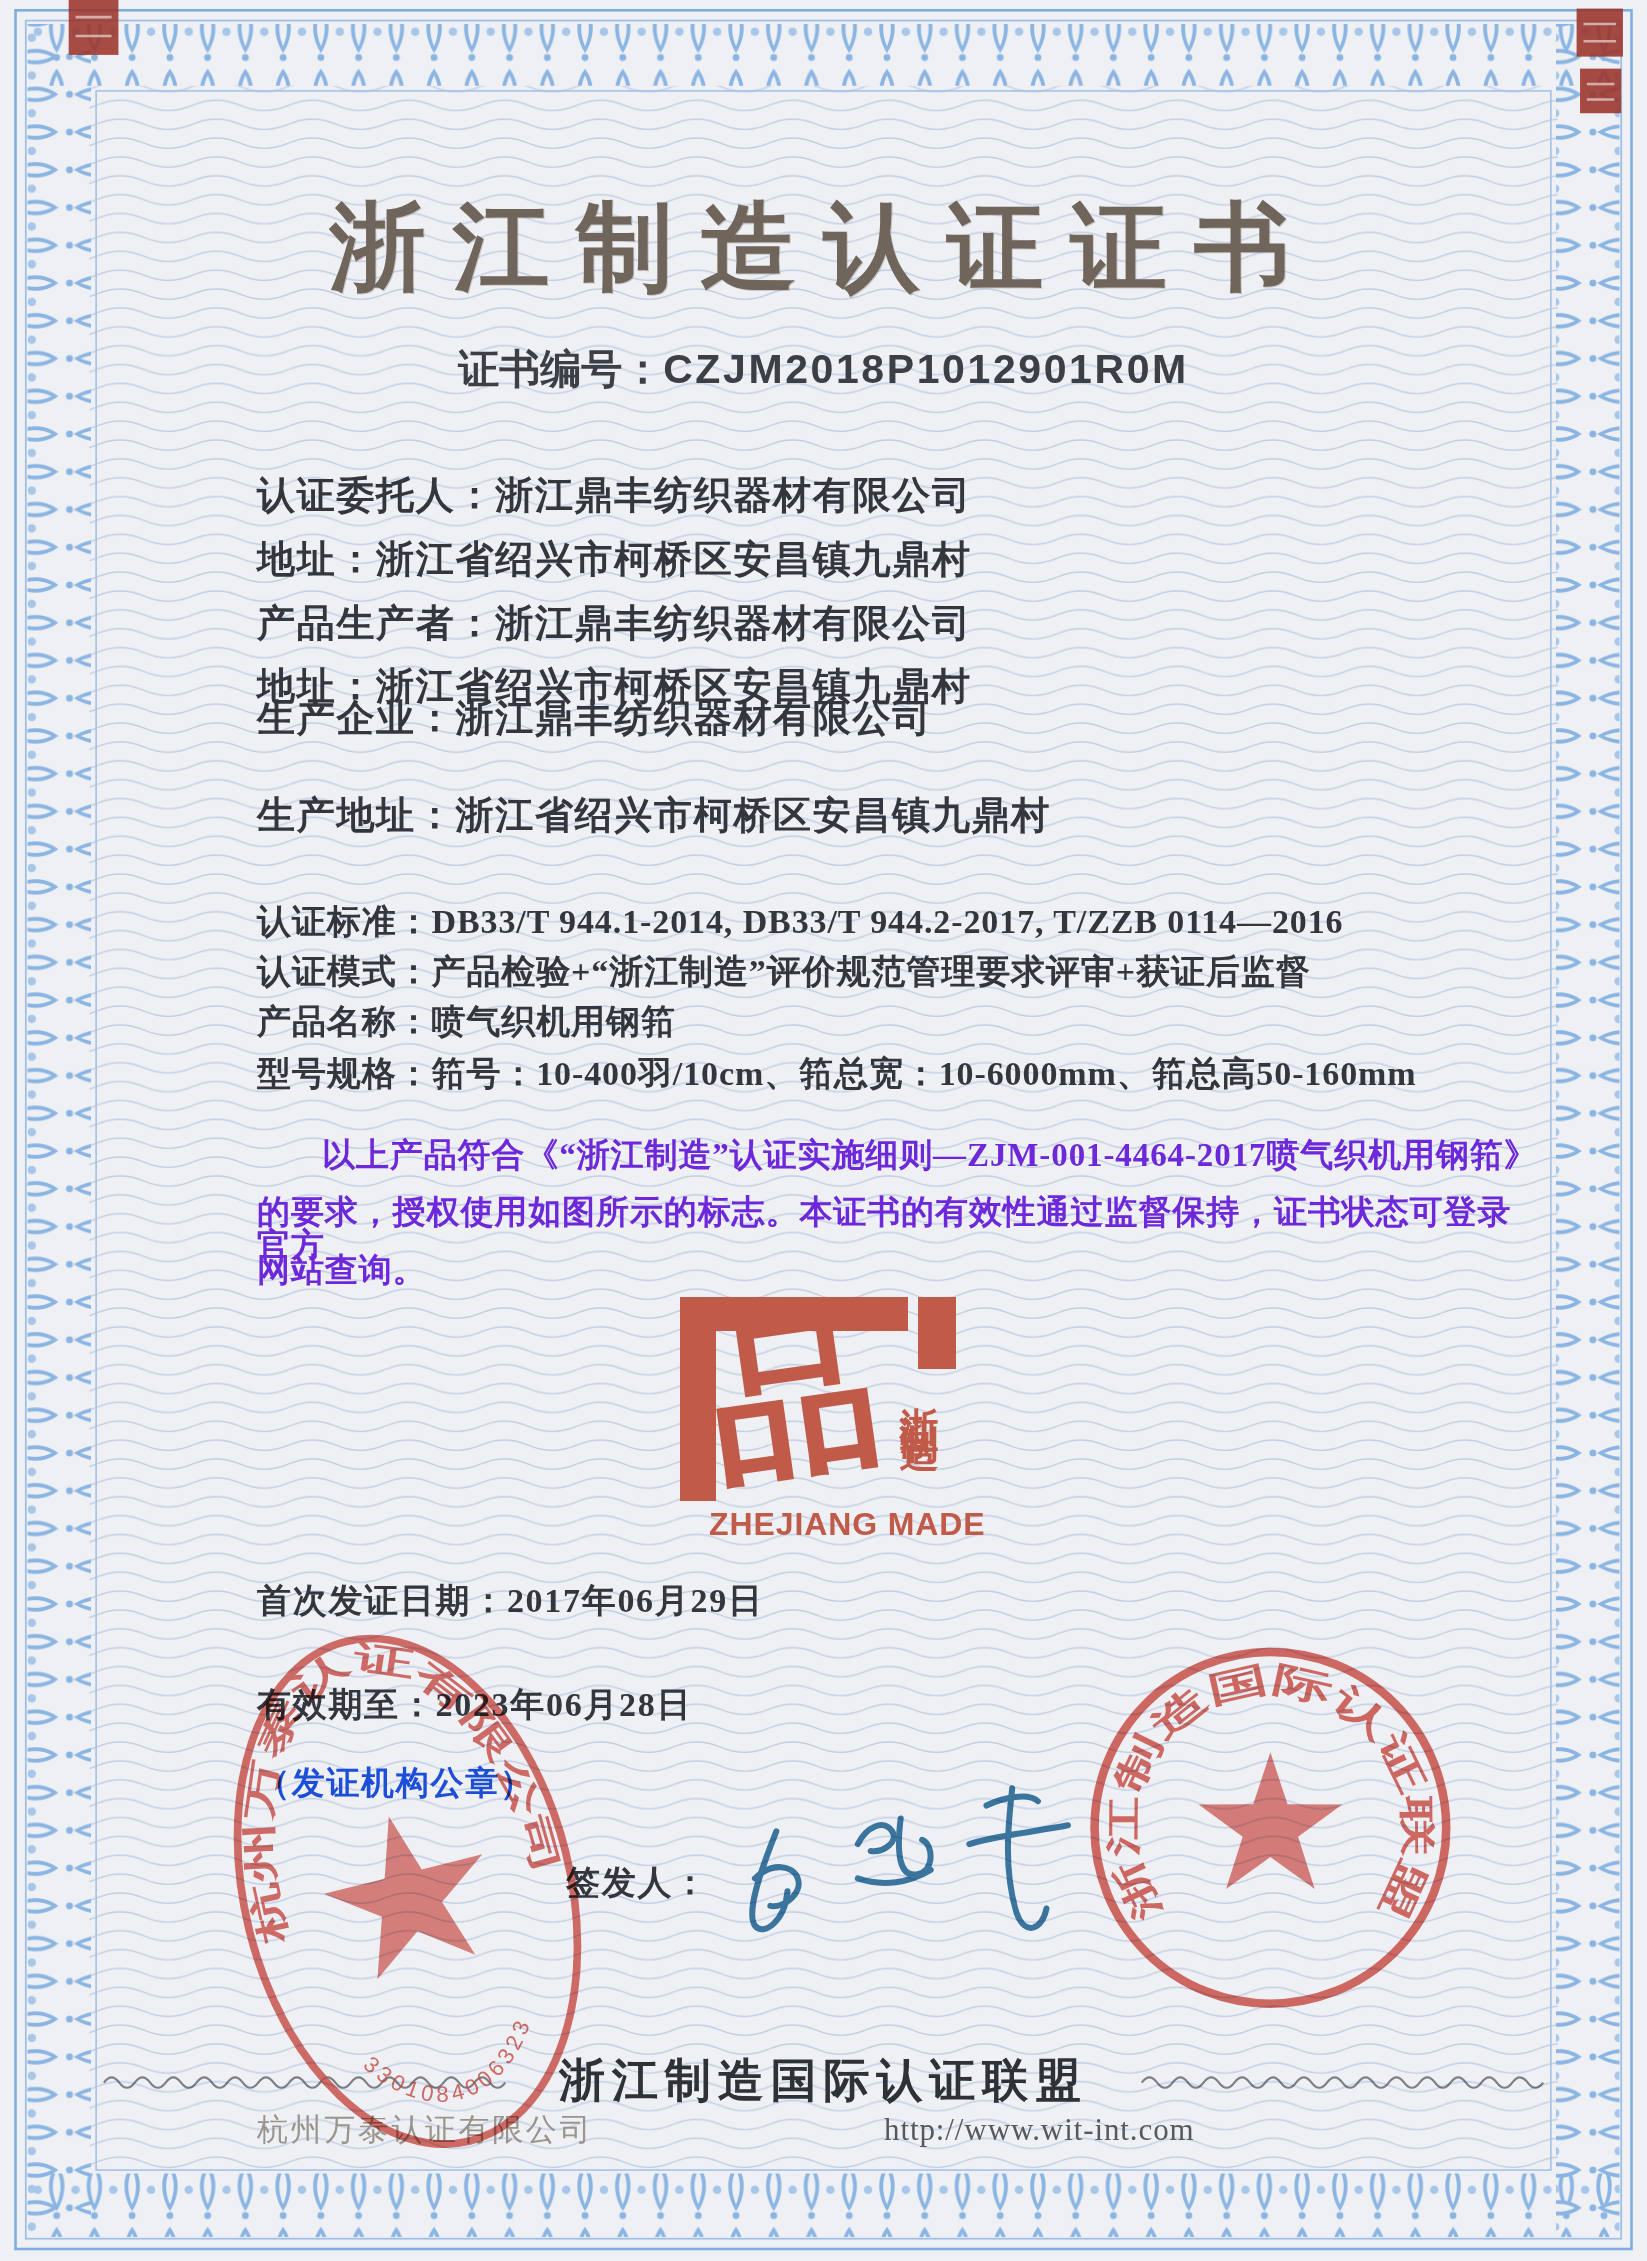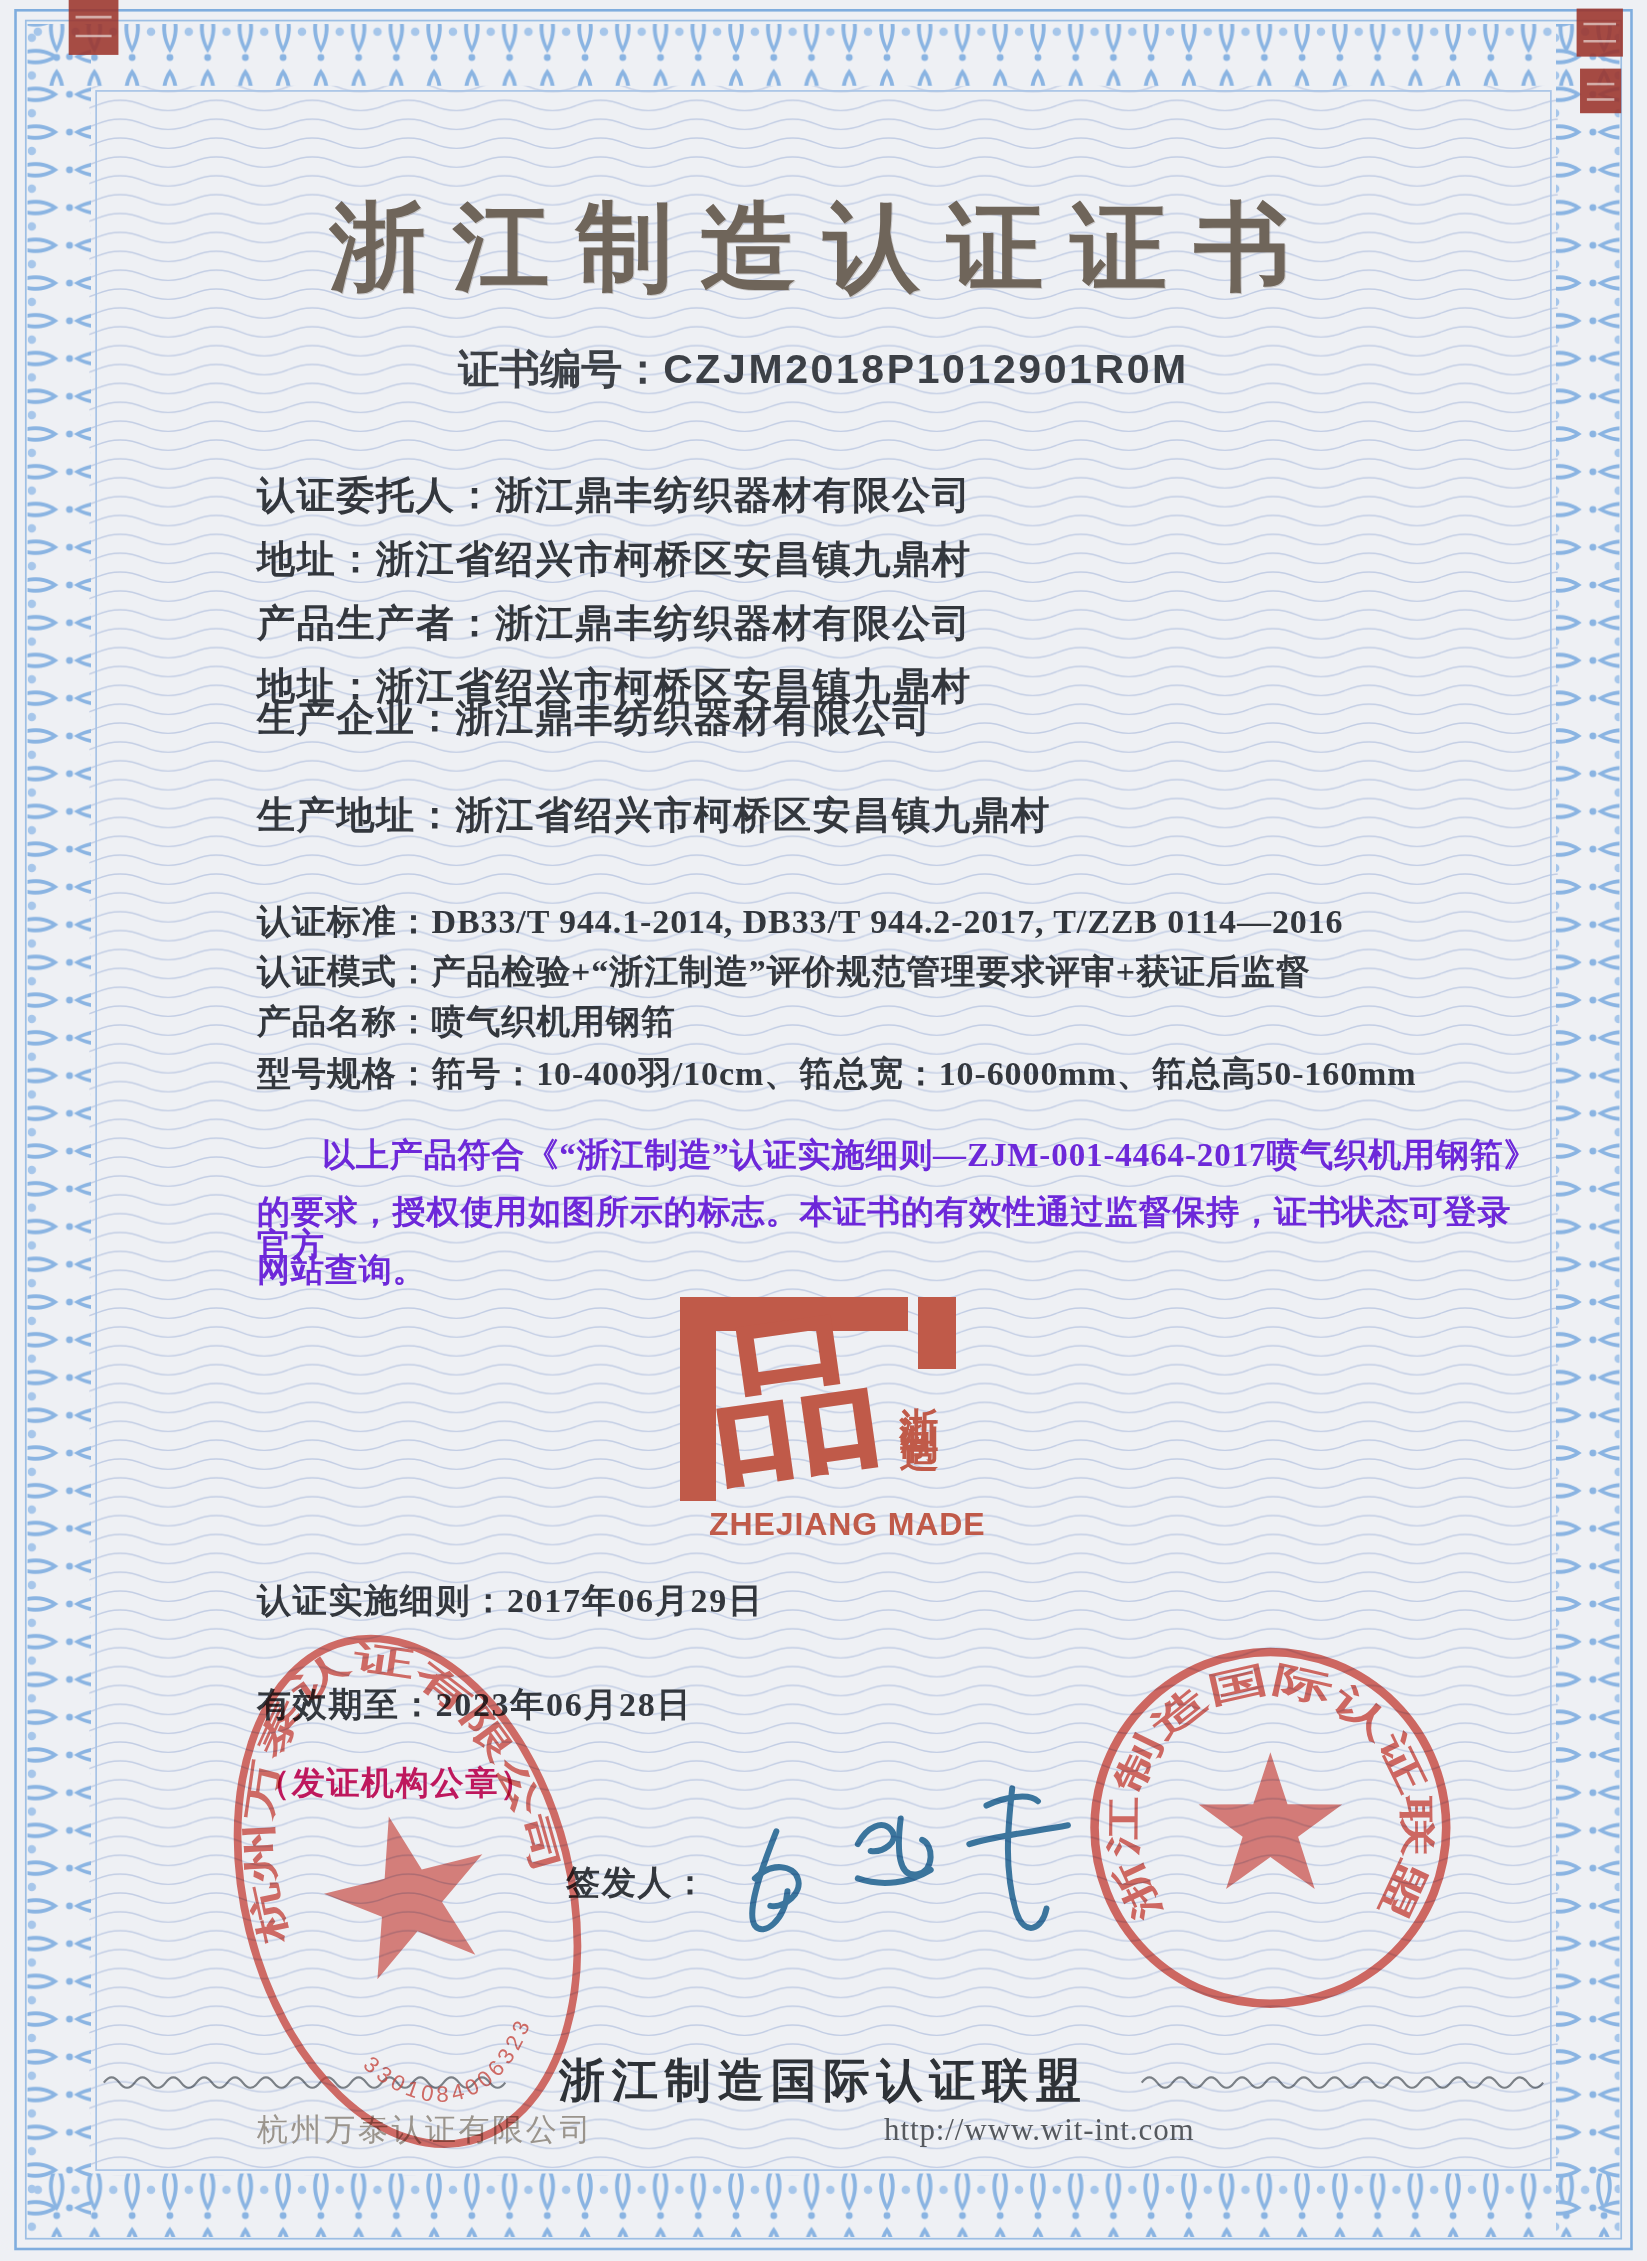--- a/index.html
+++ b/index.html
@@ -24,21 +24,21 @@
   .logo{left:680px;top:1297px;width:276px;height:249px;}
   .logo .bar{position:absolute;background:#c05a49;}
   .logo .mark{position:absolute;left:31px;top:13.7px;width:192px;height:192px;font-size:168px;
               color:#c05a49;font-family:"DejaVu Serif",serif;font-weight:700;transform:rotate(-8deg);}
   .logo .vtxt{position:absolute;left:220px;top:79px;writing-mode:vertical-rl;font-size:39px;
               font-weight:700;color:#c05a49;letter-spacing:8.6px;}
   .logo .cap{position:absolute;left:29px;top:211px;width:247px;font-size:32px;font-weight:700;
              color:#c05a49;font-family:"Liberation Sans",sans-serif;letter-spacing:0.9px;white-space:nowrap;}
 
   .dline{left:257px;font-size:34px;font-weight:700;letter-spacing:1.7px;white-space:nowrap;}
-  .note{left:257px;top:1767px;font-size:33px;font-weight:600;color:#be185d;letter-spacing:1.7px;}
+  .note{left:257px;top:1767px;font-size:33px;font-weight:600;color:#1d4ed8;letter-spacing:1.7px;}
   .signer{left:566px;top:1866px;font-size:34px;font-weight:700;letter-spacing:1.7px;}
 
   .banner{left:0;top:2058px;width:100%;text-align:center;font-size:46px;font-weight:700;
           color:#2e3237;letter-spacing:6.9px;}
   .footer-issuer{left:257px;top:2114px;font-size:31px;color:#9a948c;letter-spacing:2.6px;}
   .footer-site{left:884px;top:2114px;font-size:31px;color:#55595e;
                font-family:"Liberation Serif",serif;letter-spacing:0.9px;}
 </style>
 </head>
 <body>
@@ -115,21 +115,21 @@
 
     <div class="abs logo">
       <div class="bar" style="left:0;top:0;width:36px;height:204px"></div>
       <div class="bar" style="left:0;top:0;width:228px;height:34px"></div>
       <div class="bar" style="left:238px;top:0;width:38px;height:72px"></div>
       <div class="mark">品</div>
       <div class="vtxt">浙江制造</div>
       <div class="cap">ZHEJIANG MADE</div>
     </div>
 
-    <div class="abs dline" style="top:1584px"><span>认证实施细则：</span><span>2017年06月29日</span></div>
+    <div class="abs dline" style="top:1584px"><span>首次发证日期：</span><span>2017年06月29日</span></div>
     <div class="abs dline" style="top:1688px"><span>有效期至：</span><span>2023年06月28日</span></div>
 
     <div class="abs note">（发证机构公章）</div>
     <div class="abs signer">签发人：</div>
 
     <div class="abs banner">浙江制造国际认证联盟</div>
     <div class="abs footer-issuer">杭州万泰认证有限公司</div>
     <div class="abs footer-site">http://www.wit-int.com</div>
   </div>
 

